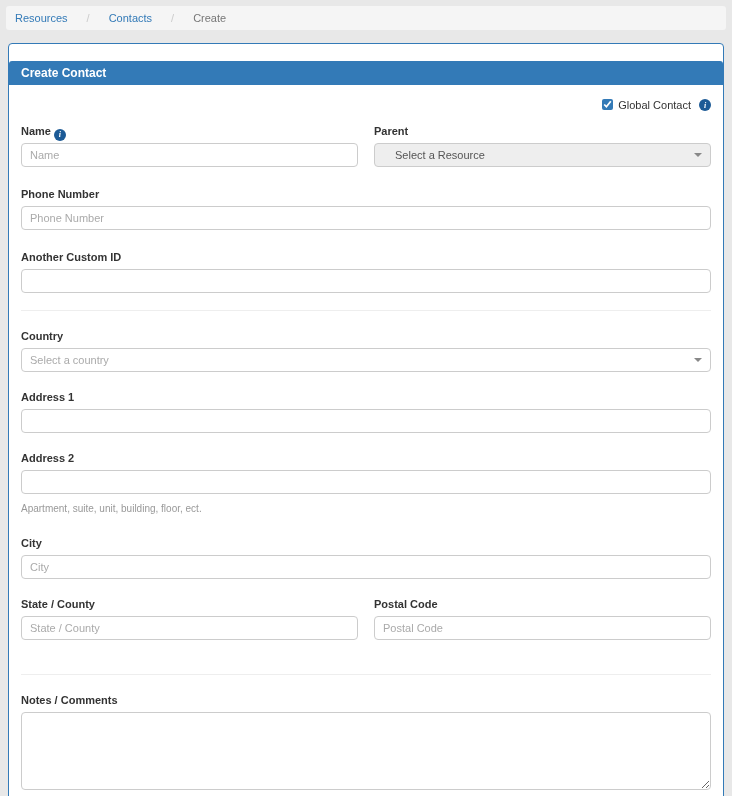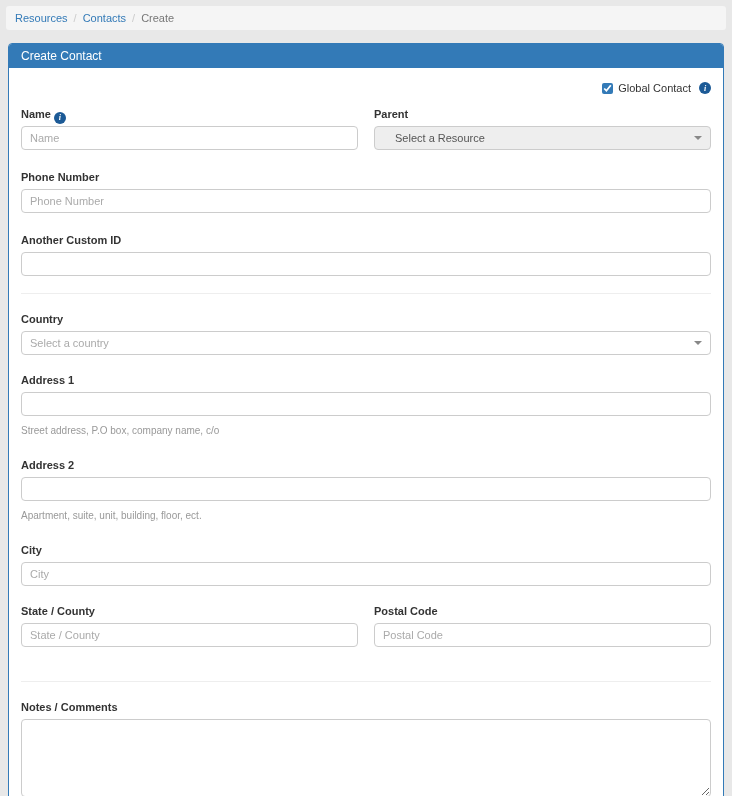--- a/index.html
+++ b/index.html
@@ -13,48 +13,49 @@
 
   
   .breadcrumb {
     margin: 6px;
     background: #f5f5f5;
     border-radius: 3px;
     padding: 6px 9px;
     font-size: 11px;
     display: flex;
     align-items: center;
-    gap: 6px;
+    gap: 19px;
   }
   .breadcrumb a { color: #337ab7; text-decoration: none; cursor: pointer; }
   .breadcrumb .sep { color: #ccc; }
   .breadcrumb .current { color: #777; }
 
   
   .panel {
     margin: 13px 8px 0 8px;
     background: #fff;
     border: 1px solid #337ab7;
     border-radius: 4px;
   }
   .panel-heading {
     background: #337ab7;
     color: #fff;
     font-size: 12px;
-    font-weight: normal;
+    font-weight: bold;
     padding: 5px 12px;
     border-radius: 3px 3px 0 0;
+    margin-top: 17px;
   }
   .panel-body { padding: 14px 12px 12px 12px; }
 
   
   .global-row {
     display: flex;
     justify-content: flex-end;
-    align-items: center;
+    align-items: flex-start;
     gap: 5px;
     font-size: 11px;
     color: #333;
     margin-bottom: 10px;
   }
   .global-row input[type="checkbox"] {
     width: 11px; height: 11px;
     accent-color: #337ab7;
     cursor: pointer;
   }
@@ -195,21 +196,20 @@
       <label class="field-label">Country</label>
       <div class="select-box placeholder-style">
         <span>Select a country</span>
         <span class="caret-down"></span>
       </div>
     </div>
 
     <div class="form-group mb-sm">
       <label class="field-label">Address 1</label>
       <input class="text-input" type="text" style="">
-      <div class="help-text">Street address, P.O box, company name, c/o</div>
     </div>
 
     <div class="form-group mb-sm">
       <label class="field-label">Address 2</label>
       <input class="text-input" type="text" style="">
       <div class="help-text">Apartment, suite, unit, building, floor, ect.</div>
     </div>
 
     <div class="form-group mb-sm">
       <label class="field-label">City</label>

